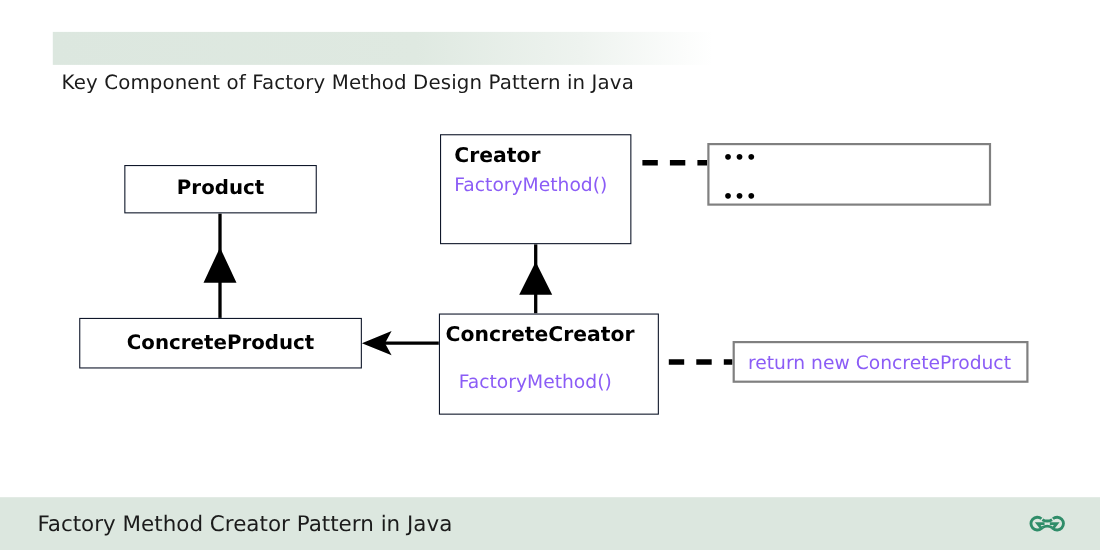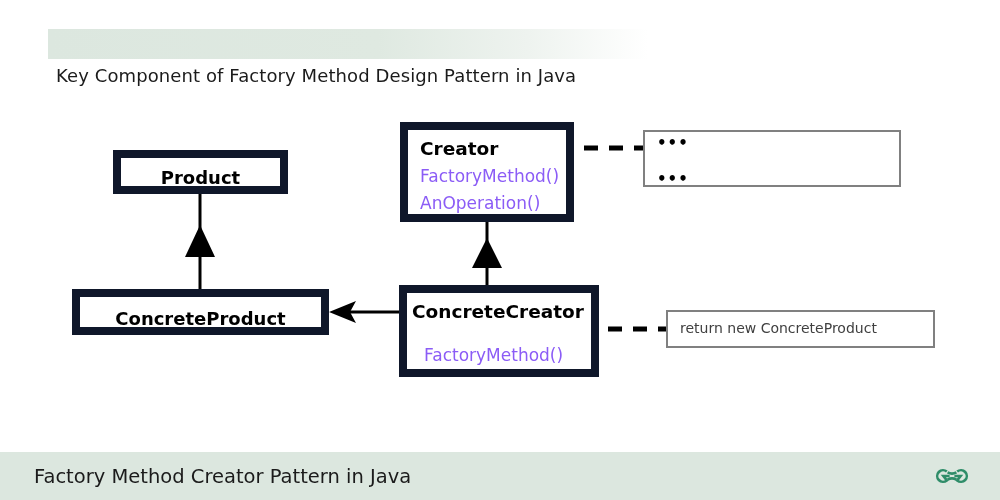--- a/index.html
+++ b/index.html
@@ -51,21 +51,21 @@
     position: absolute;
     left: 0;
     top: 0;
   }
 
   
   .uml-box {
     position: absolute;
     box-sizing: border-box;
     background: #ffffff;
-    border: 8px solid #0f172a;
+    border: 1px solid #0f172a;
   }
   .uml-title {
     font-weight: bold;
     color: #000000;
     white-space: nowrap;
   }
   .uml-method {
     color: #8b5cf6;
     white-space: nowrap;
   }
@@ -185,22 +185,22 @@
   #note-concretecreator {
     left: 666px;
     top: 310px;
     width: 269px;
     height: 38px;
   }
   #note-concretecreator .note-text {
     position: absolute;
     left: 12px;
     top: 8px;
-    font-size: 14px;
-    color: #404040;
+    font-size: 17px;
+    color: #8b5cf6;
     white-space: nowrap;
   }
 
   
   #footer {
     position: absolute;
     left: 0;
     top: 452px;
     width: 1000px;
     height: 48px;
@@ -264,21 +264,20 @@
     <div class="uml-title">ConcreteProduct</div>
   </div>
 
   <div class="uml-box" id="box-product">
     <div class="uml-title">Product</div>
   </div>
 
   <div class="uml-box" id="box-creator">
     <div class="uml-title">Creator</div>
     <div class="uml-method m1">FactoryMethod()</div>
-    <div class="uml-method m2">AnOperation()</div>
   </div>
 
   <div class="uml-box" id="box-concretecreator">
     <div class="uml-title">ConcreteCreator</div>
     <div class="uml-method m1">FactoryMethod()</div>
   </div>
 
   <div class="note-box" id="note-creator">
     <div class="dots dots-top">•••</div>
     <div class="dots dots-bottom">•••</div>

